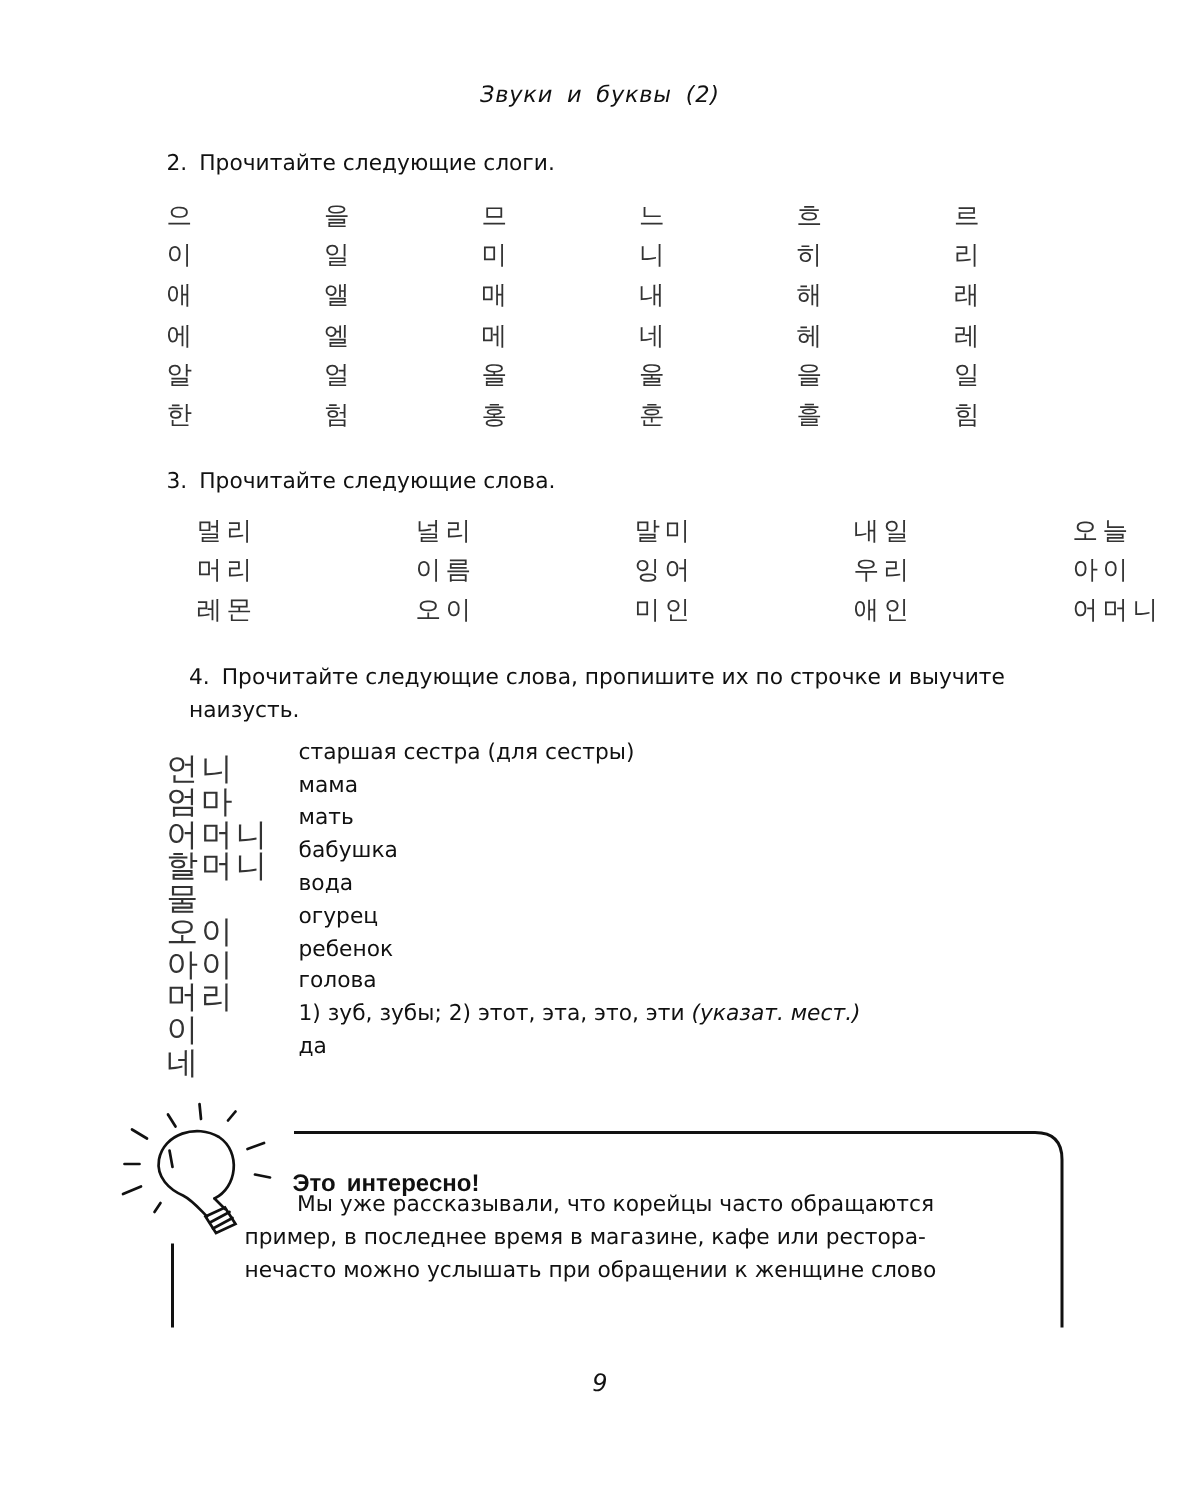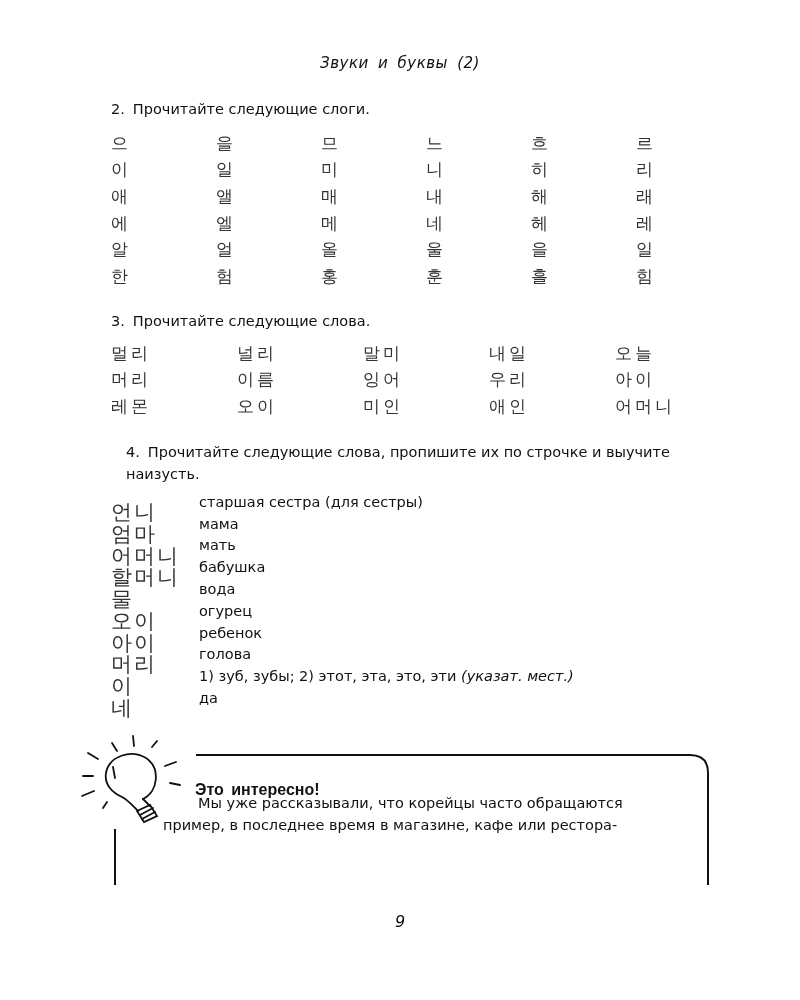--- a/index.html
+++ b/index.html
@@ -65,20 +65,21 @@
     }
     .words-row {
       display: flex;
       height: 26.5px;
       align-items: center;
     }
     .words-cell {
       width: 126px;
       flex: 0 0 126px;
       letter-spacing: 3px;
+      margin-left: 20px;
     }
     .vocab {
       position: absolute;
       left: 111px;
       top: 491px;
       width: 600px;
     }
     .vocab-row {
       display: flex;
       height: 21.8px;
@@ -302,15 +303,16 @@
     <line x1="140" y1="815" x2="153" y2="808"></line>
     <line x1="142" y1="819" x2="155" y2="812"></line>
   </g>
 </svg>
 
 <div class="info-title">Это интересно!</div>
 
 <div class="info-text">
   <span class="line first">Мы уже рассказывали, что корейцы часто обращаются</span>
   <span class="line">пример, в последнее время в магазине, кафе или ресторa-</span>
+  <span class="line">нечасто можно услышать при обращении к женщине слово</span>
 </div>
 
 <div class="page-number">9</div>
 
 </body></html>

